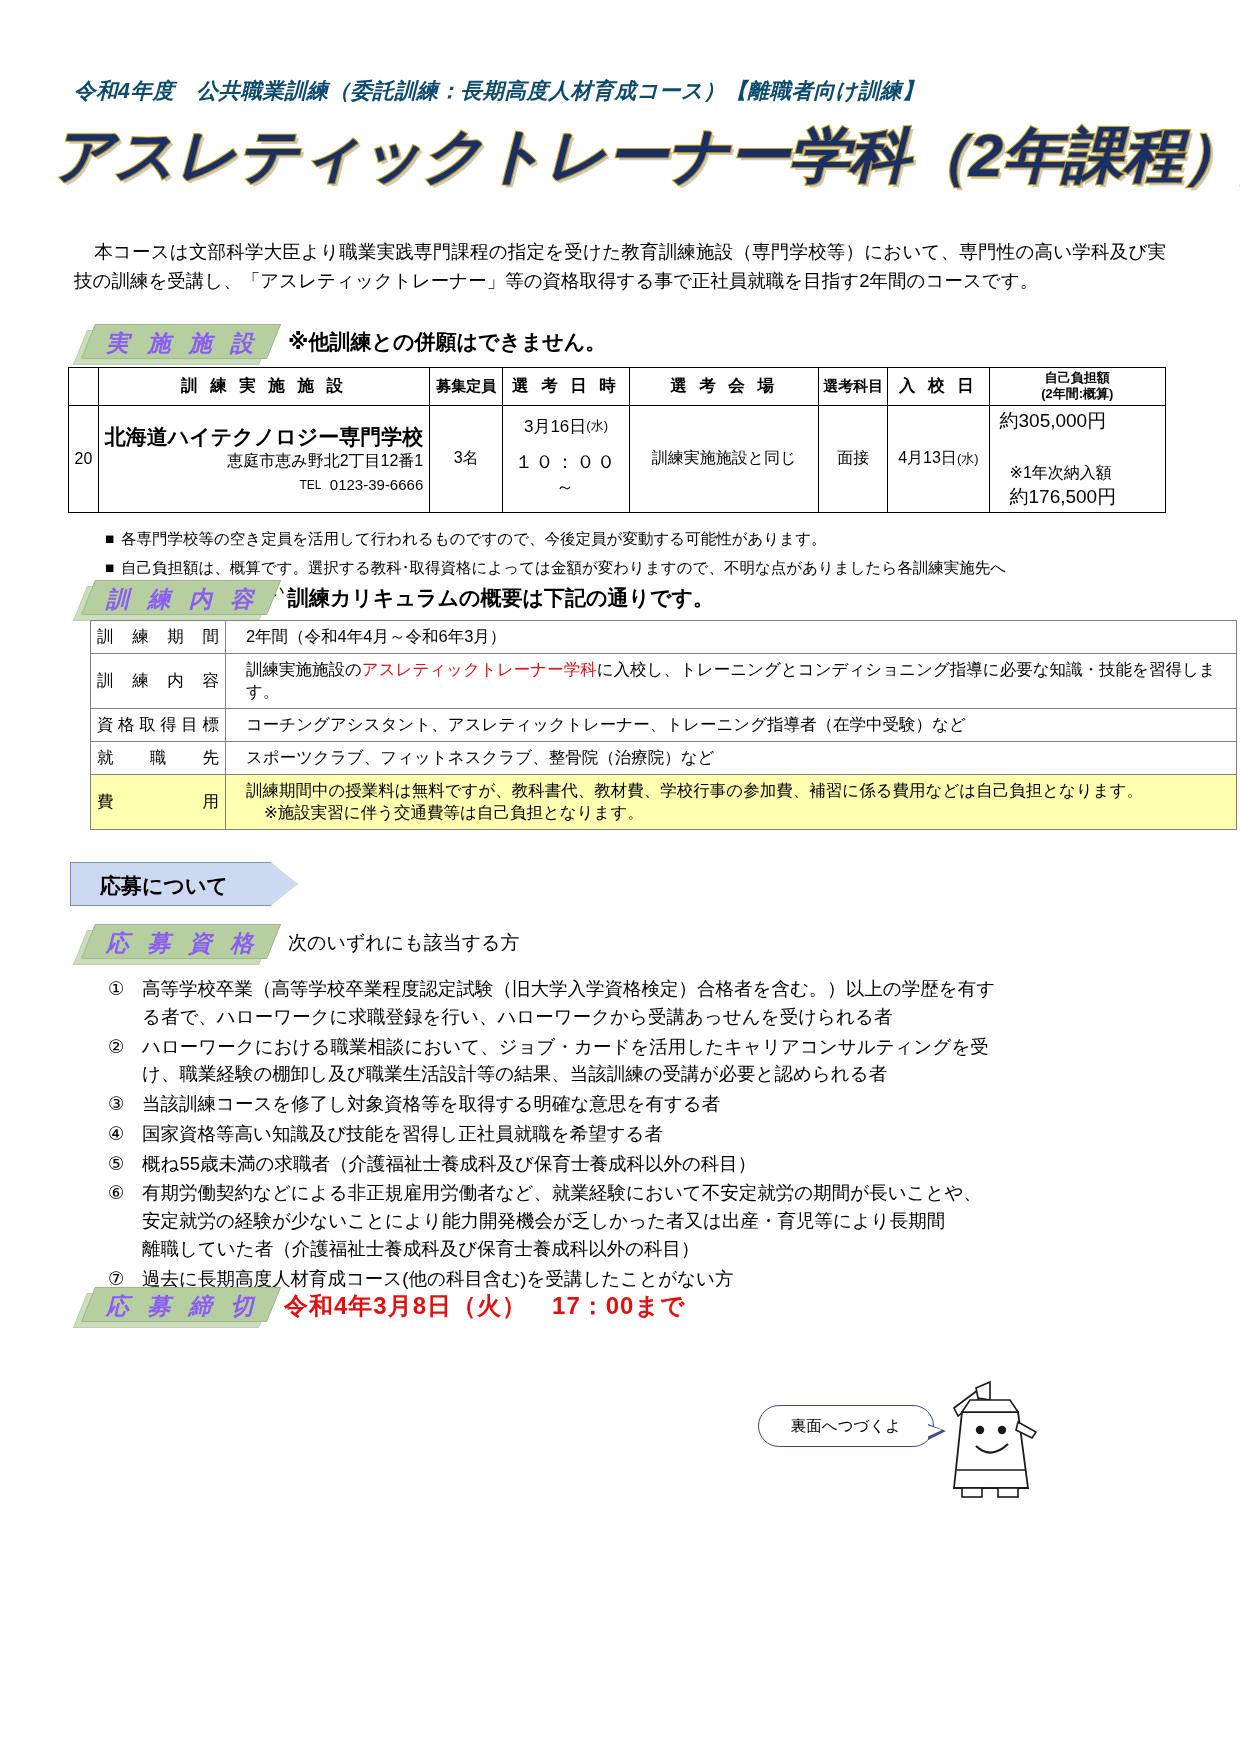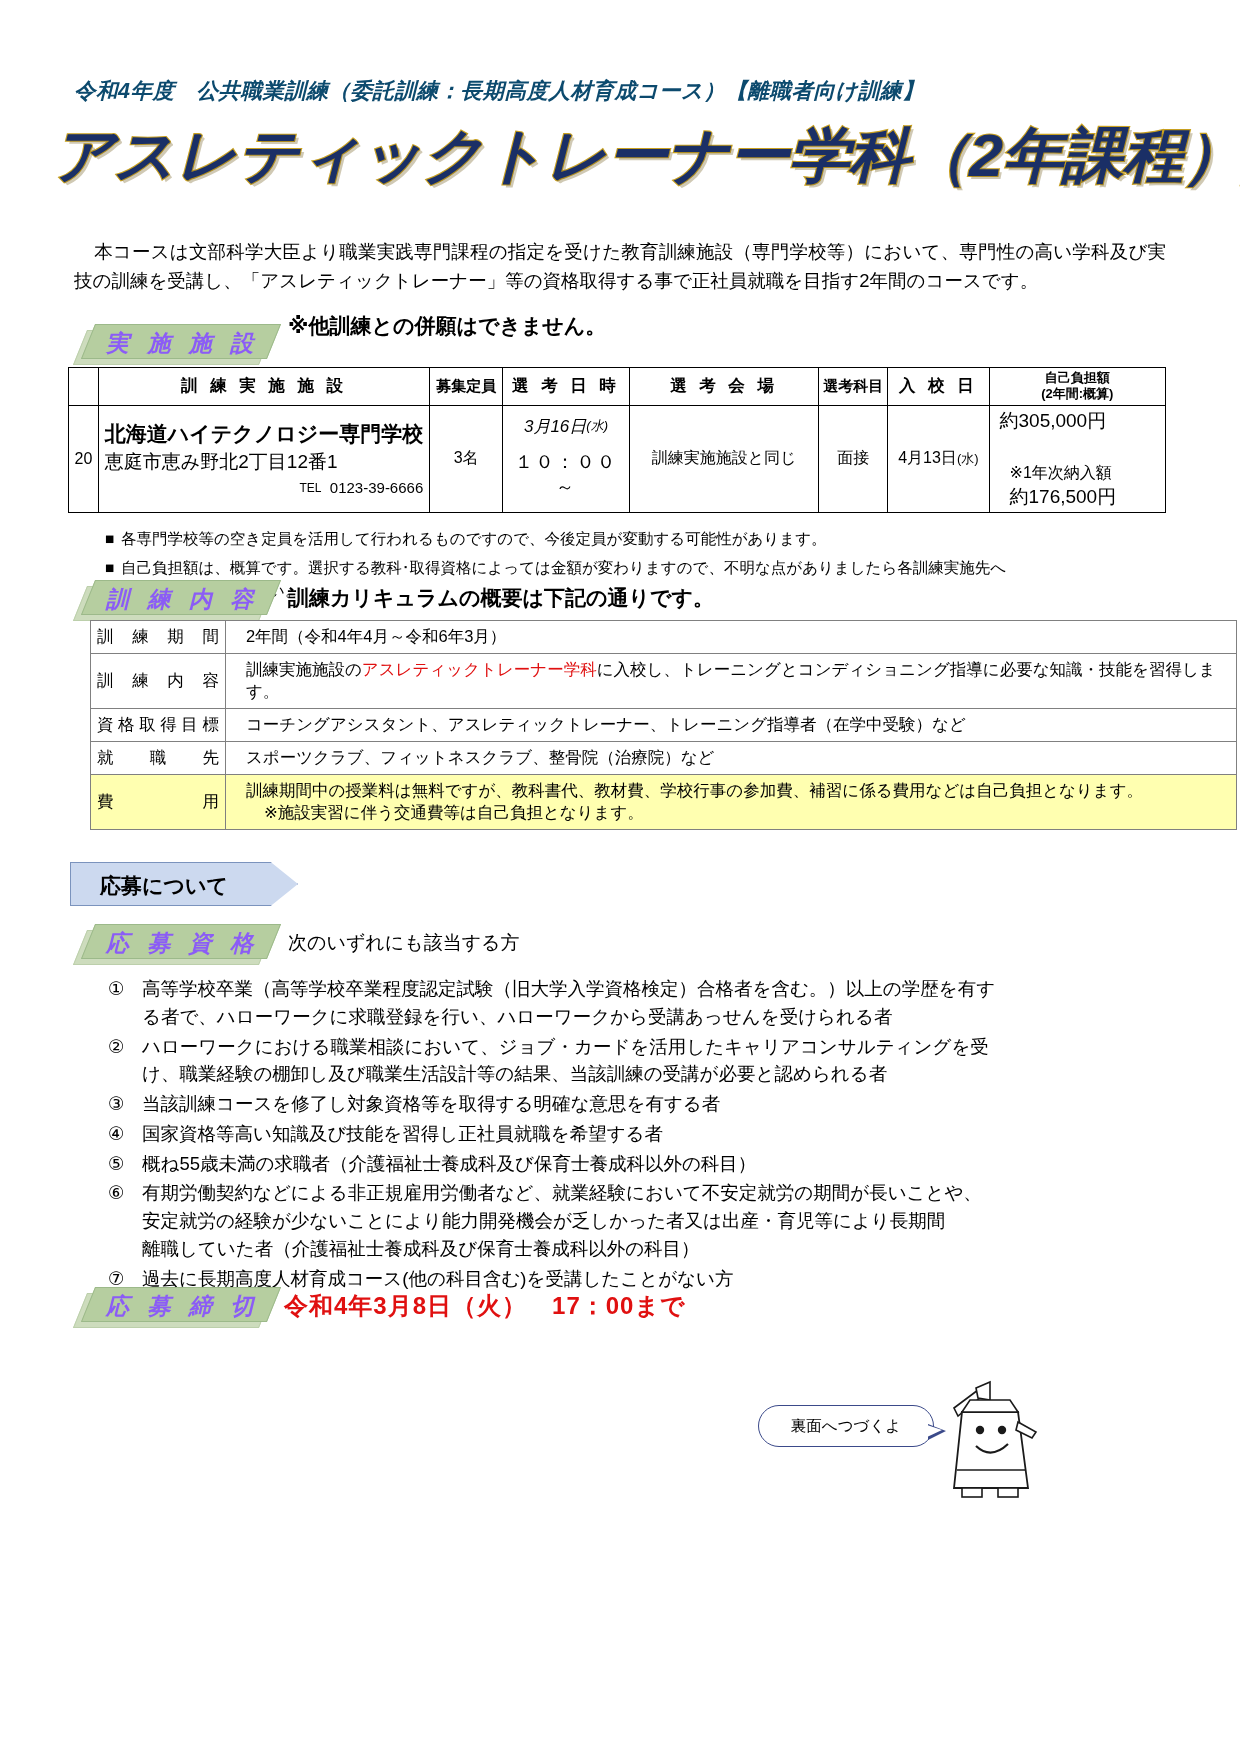--- a/index.html
+++ b/index.html
@@ -85,24 +85,24 @@
   }
   .tbl1 td, .tbl1 th {
     border: 1px solid #000; padding: 2px 4px; font-size: 16px;
     text-align: center; vertical-align: middle;
   }
   .tbl1 th { font-weight: bold; font-size: 16.5px; letter-spacing: 4px; }
   .tbl1 th.tight { letter-spacing: 0px; font-size: 15px; }
   .tbl1 th.sub { letter-spacing: 0; font-size: 13px; line-height:1.25; font-weight: bold;}
   .schoolcell { text-align: left !important; padding: 3px 6px !important; }
   .schoolname { font-size: 21px; font-weight: bold; line-height: 1.2; white-space: nowrap;}
-  .schooladdr { font-size: 19px; margin-top: 2px; }
+  .schooladdr { font-size: 16px; margin-top: 2px; text-align: right; }
   .schooltel { font-size: 15px; text-align: right; margin-top: 4px; }
   .schooltel .telmark { font-size: 12px; vertical-align: 1px; }
-  .seldate { font-size: 17px; line-height: 1.1; font-style: italic; }
+  .seldate { font-size: 17px; line-height: 1.1; }
   .seldate .dow { font-size: 13px; vertical-align: 2px; }
   .seltime { font-size: 18.5px; letter-spacing: 2px; margin-top: 12px; }
   .costcell { text-align: left !important; padding-left: 10px !important; }
   .cost1 { font-size: 19px; }
   .cost2 { font-size: 16px; margin-top: 29px; padding-left: 10px;}
   .cost3 { font-size: 19px; padding-left: 10px; }
   .idxcell { font-size: 16px; }
   .ctr-small { font-size: 16.5px; }
 
   
@@ -173,21 +173,21 @@
   <div class="kicker">令和4年度　公共職業訓練（委託訓練：長期高度人材育成コース）【離職者向け訓練】</div>
   <div class="maintitle">
     <span class="maintitle-inner">アスレティックトレーナー学科（2年課程）訓練生募集</span>
   </div>
 
   <div class="intro"><span class="ind"></span><span>本コースは文部科学大臣より職業実践専門課程の指定を受けた教育訓練施設（専門学校等）において、専門性の高い学科及び実技の訓練を受講し、「アスレティックトレーナー」等の資格取得する事で正社員就職を目指す2年間のコースです。</span></div>
 
   <div class="banner-green shadow2" style="left:80px; top:330px; width:186px;"></div>
   <div class="banner-green" style="left:88px; top:324px; width:186px;"></div>
   <div class="banner-label" style="left:106px; top:328px;">実 施 施 設</div>
-  <div class="banner-note" style="left:288px; top:312px;">※他訓練との併願はできません。</div>
+  <div class="banner-note" style="left:288px; top:328px;">※他訓練との併願はできません。</div>
 
   <table class="tbl1">
     <tbody>
         <tr>
       <th style="width:30px;"></th>
       <th style="width:300px;">訓 練 実 施 施 設</th>
       <th class="tight" style="width:76px;">募集定員</th>
       <th style="width:132px;">選 考 日 時</th>
       <th style="width:200px;">選 考 会 場</th>
       <th class="tight" style="width:72px;">選考科目</th>

